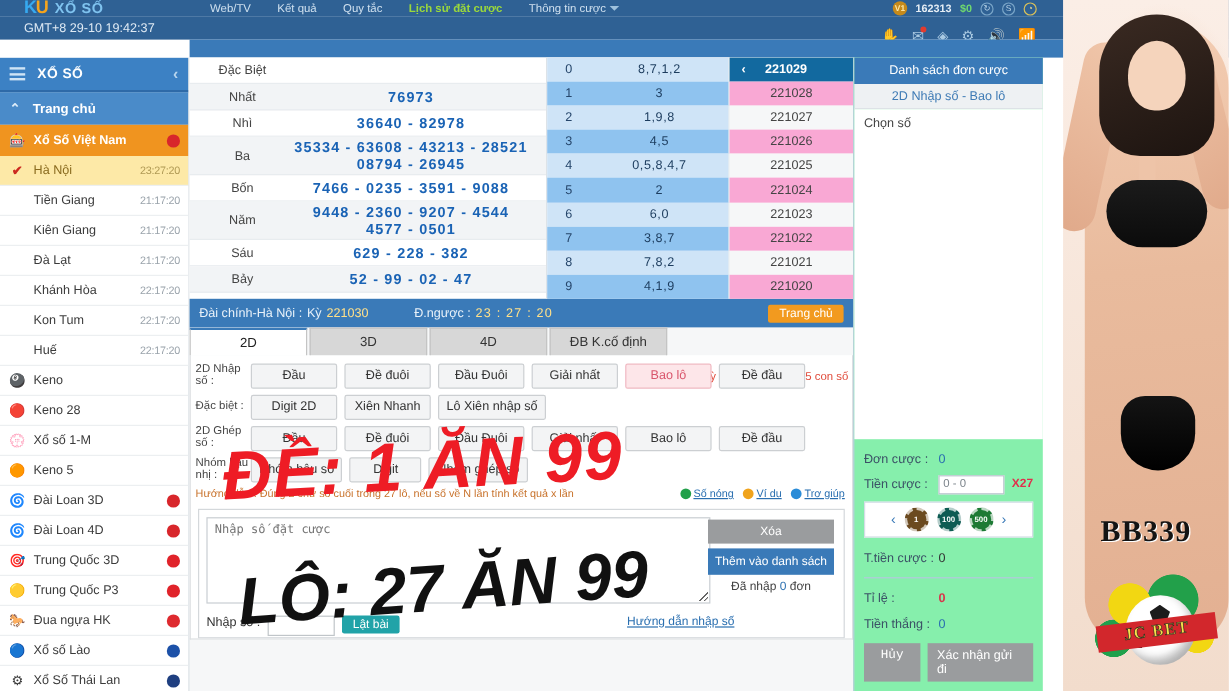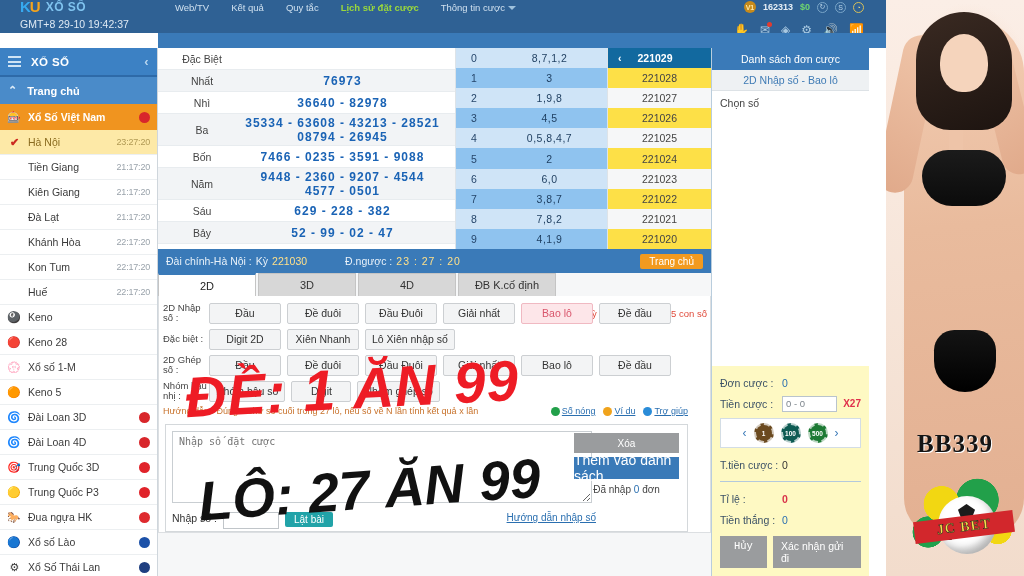--- a/index.html
+++ b/index.html
@@ -95,72 +95,72 @@
   .res-mid { width:152px; flex:0 0 152px; border-right:1px solid #dde3e8;}
   .dr { display:flex; height:20.1px; align-items:center; font-size:10.5px; }
   .dr .dn { width:36px; flex:0 0 36px; text-align:center; color:#26466b;}
   .dr .dv { flex:1; text-align:center; color:#1c3c5e; letter-spacing:0.5px;}
   .dr.a { background:#cfe4f7; }
   .dr.b { background:#8fc3ef; }
 
   .res-right { flex:1; }
   .pr { height:20.1px; display:flex; align-items:center; justify-content:center; font-size:10.5px; color:#444;}
   .pr.sel { background:#12699f; color:#fff; font-weight:bold; justify-content:flex-start; padding-left:10px; gap:16px;}
-  .pr.alt { background:#fde047;}
+  .pr.alt { background:#f9a8d4;}
   .pr.wht { background:#f6f7f8;}
 
   
   .period {
     height:24px; background:#3a7ab8; color:#e8f1f9; display:flex; align-items:center;
     padding:0 8px; font-size:10.5px; gap:4px;
   }
   .period .val { color:#ffe08a; }
   .period .cd { color:#ffe08a; letter-spacing:1px;}
   .btn-home { margin-left:auto; background:#f29a1f; color:#fff; padding:2px 9px; border-radius:2px; font-size:10px;}
 
   
   .tabs { height:23px; display:flex; align-items:stretch; background:#f6f7f8; }
   .tab { width:98px; display:flex; align-items:center; justify-content:center; font-size:11px; color:#333;
          background:#d7d7d7; border:1px solid #c4c4c4; border-bottom:none; margin-right:2px;}
   .tab.active { background:#fff; border-top:2px solid #3a7ab8; color:#222; font-weight:normal;}
   .tab-note { margin-left:auto; color:#e04a3a; font-size:9.5px; display:flex;align-items:center; padding-right:4px;margin-top:40px;}
 
   
-  .optarea { background:#fff; border:1px solid #dcdfe2; border-top:none; padding:4px 16px 0 0;}
+  .optarea { background:#fff; border:1px solid #dcdfe2; border-top:none; padding:4px 0 0 0;}
   .optrow { display:flex; align-items:center; min-height:26px; padding:1px 4px;}
   .optlbl { width:46px; flex:0 0 46px; font-size:9.5px; color:#444; line-height:10px;}
   .obtn {
     min-width:72px; height:21px; margin-right:6px; background:#f3f4f5;
     border:1px solid #cccfd2; border-radius:2px; display:flex; align-items:center; justify-content:center;
     font-size:10.5px; color:#333; padding:0 6px; white-space:nowrap; cursor:pointer;
   }
   .obtn.pink { background:#fde6e9; border-color:#f0b9c2; color:#d9566c;}
   .obtn.w2 { min-width:60px; }
   .hintrow { display:flex; align-items:center; padding:2px 6px 3px 4px; }
   .hinttxt { color:#c8722b; font-size:9px; }
   .hintlinks { margin-left:auto; display:flex; gap:8px; align-items:center; font-size:9px;}
   .hintlinks a { color:#2a6fb0; text-decoration:underline; display:flex; align-items:center; gap:2px;}
   .bullet { width:9px;height:9px;border-radius:50%; display:inline-block;}
 
   
   .inputbox { margin:5px 6px 0 6px; border:1px solid #d4d8db; background:#fff; padding:6px; height:108px; position:relative;}
   .ta { width:420px; height:72px; border:1px solid #c9ced2; background:#fff; padding:4px 6px; font-size:10px; color:#8a9097;}
   .sidebtns { position:absolute; right:8px; top:8px; width:105px;}
   .btn-grey { width:100%; height:20px; background:#9a9c9e; color:#fff; display:flex;align-items:center;justify-content:center; font-size:10px; margin-bottom:4px;}
-  .btn-blue { width:100%; height:22px; background:#3a7ab8; color:#fff; display:flex;align-items:center;justify-content:center; font-size:14px; margin-bottom:5px;}
+  .btn-blue { width:100%; height:22px; background:#3a7ab8; color:#fff; display:flex;align-items:center;justify-content:center; font-size:10px; margin-bottom:5px;}
   .cnt { text-align:center; font-size:10px; color:#444;}
   .cnt b { color:#2a6fb0; font-weight:normal;}
   .inrow { display:flex; align-items:flex-start; margin-top:7px; gap:6px; }
   .inrow .lb { font-size:10.5px; color:#333; }
   .in-small { width:56px; height:17px; border:1px solid #c0c5c9; background:#fff;}
   .btn-teal { background:#21a3a8; color:#fff; padding:2px 9px; font-size:10px; border-radius:2px;}
   .guide-link { margin-left:auto; margin-right:85px; color:#2a6fb0; text-decoration:underline; font-size:10px;}
 
   
-  .rpanel { position:absolute; right:155px; top:48px; width:158px; bottom:0; background:#fef9c3; border-left:1px solid #b9cddd;}
+  .rpanel { position:absolute; right:155px; top:48px; width:158px; bottom:0; background:#86efac; border-left:1px solid #b9cddd;}
   .rp-head { height:22px; background:#3a7ab8; color:#fff; display:flex;align-items:center;justify-content:center; font-size:10.5px;}
   .rp-sub { height:21px; background:#eef1f3; color:#3f7bb5; display:flex;align-items:center;justify-content:center; font-size:10.5px; border-bottom:1px solid #dde2e6;}
   .rp-body { background:#fff; height:275px; padding:6px 8px; font-size:10.5px; color:#444;}
   .rp-fields { padding:6px 8px 0 8px; }
   .frow { display:flex; align-items:center; height:21px; font-size:10.5px; color:#3b5166;}
   .frow .fl { width:62px; flex:0 0 62px;}
   .frow .fv { color:#2a6fb0; }
   .frow .fv.red { color:#d9334a; font-weight:bold;}
   .fin { width:64px; height:16px; border:1px solid #b9c4cd; background:#fff; font-size:9.5px; color:#7d858c; padding-left:3px; display:flex;align-items:center;}
   .x27 { color:#e0304c; font-weight:bold; font-size:10px; margin-left:6px;}

